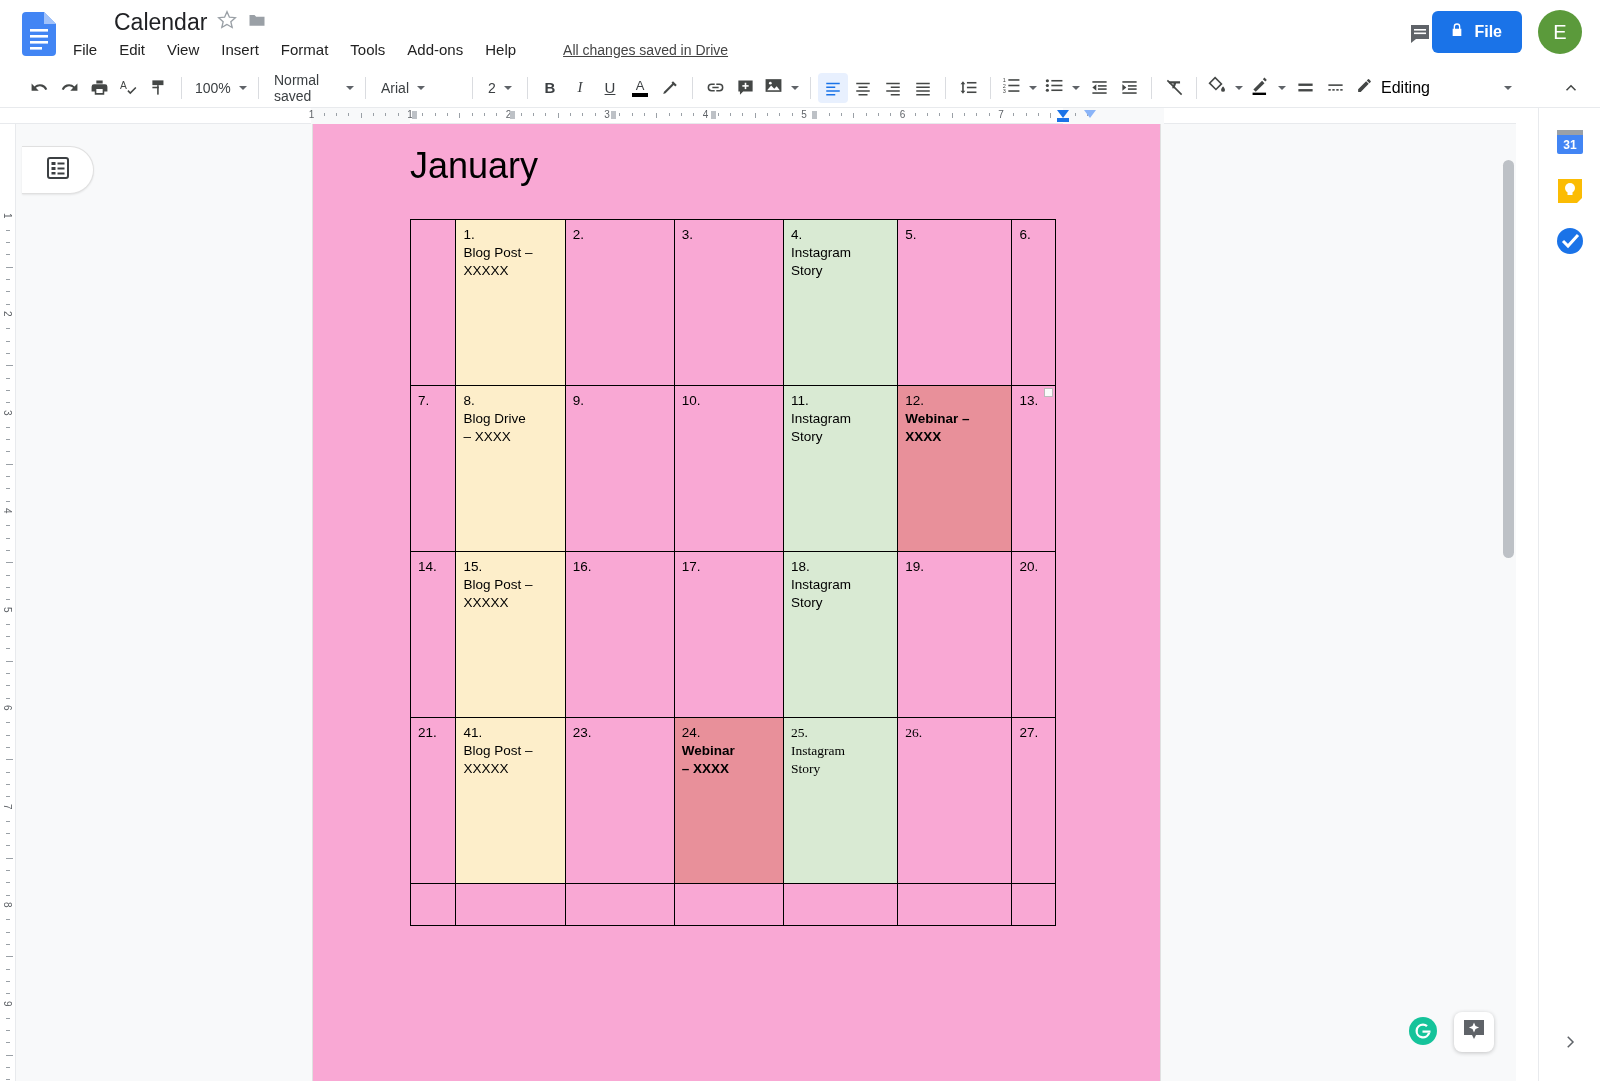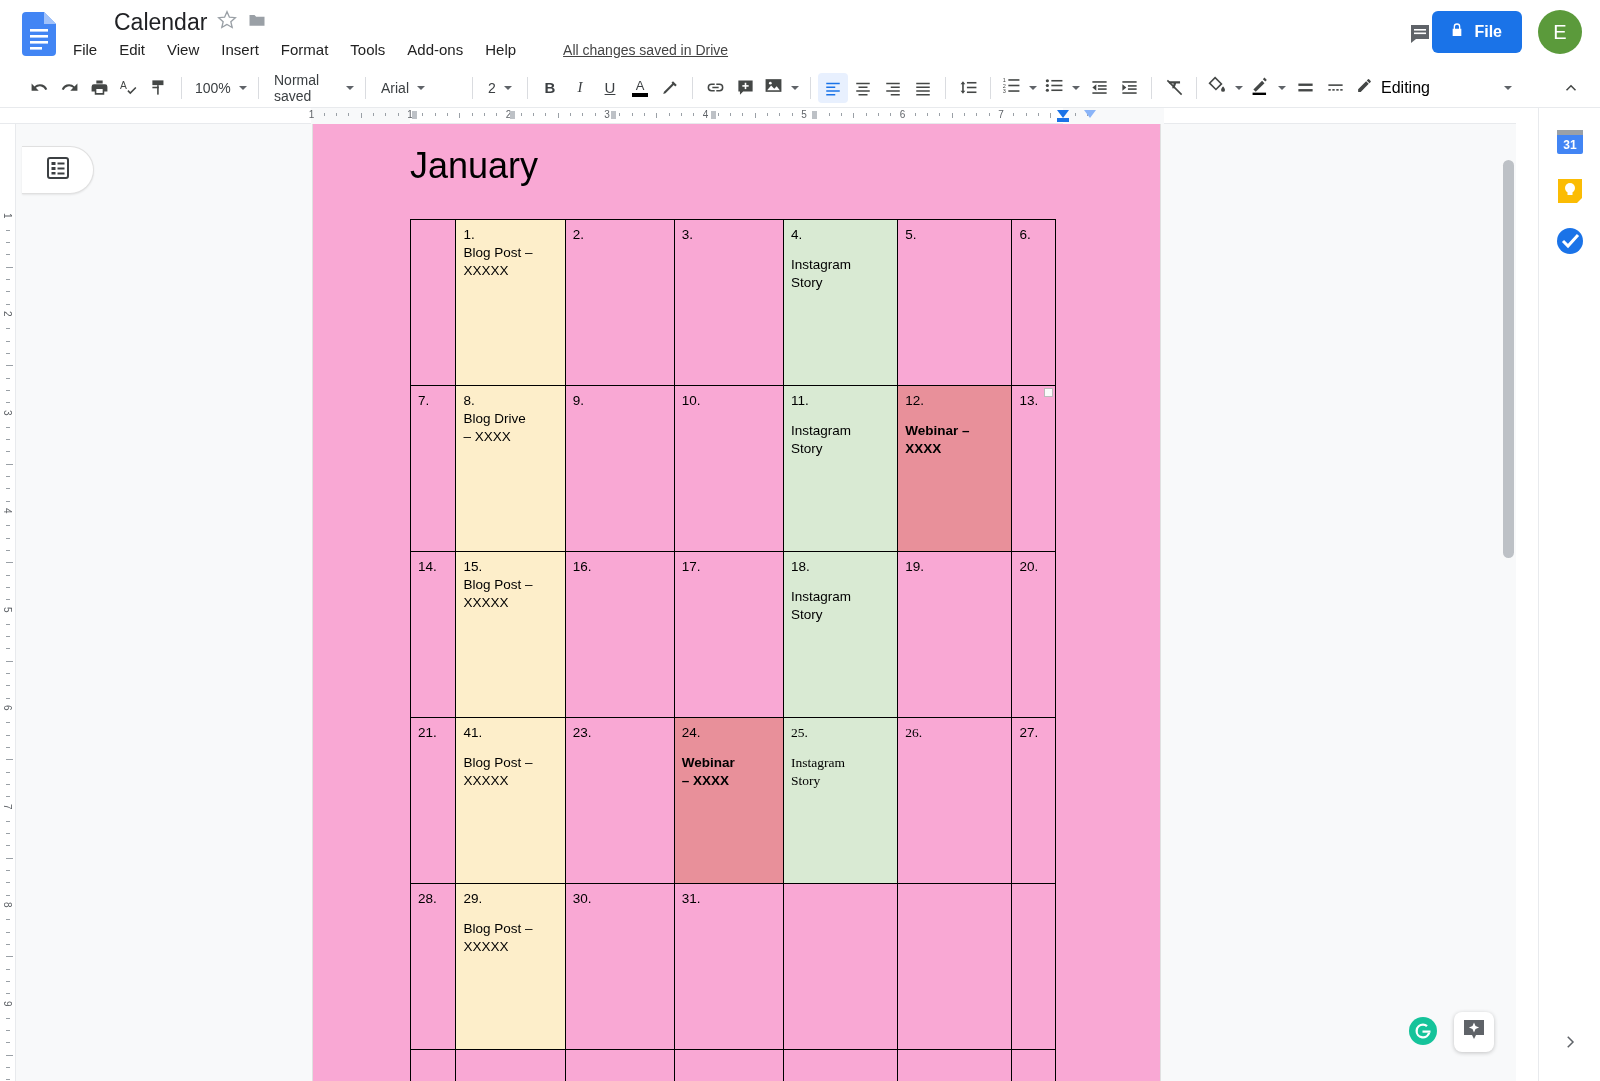--- a/index.html
+++ b/index.html
@@ -84,21 +84,21 @@
 
   
   .cal-wrap { position:absolute; left:97px; top:95px; width:646px; }
   table.cal { border-collapse:collapse; table-layout:fixed; width:646px; }
   table.cal td {
     border:1px solid #000; vertical-align:top; padding:6px 7px 6px 7px;
     font-size:13.5px; line-height:18px; color:#000; height:166px;
   }
   table.cal tr.lastrow td { height:42px; }
   .daynum { display:block; }
-  .evt { display:block; margin-top:12px; white-space:pre-line; }
+  .evt { display:block; margin-top:0; white-space:pre-line; }
   .evt.tight { margin-top:0; }
   .evt.bold { font-weight:bold; }
   .c-cream { background:#fdeeca; }
   .c-green { background:#d9ead3; }
   .c-red   { background:#e8909a; }
   td.w-narrow { width:45px; }
   td.w-col    { width:108px; }
   td.w-col2   { width:113px; }
   td.w-last   { width:43px; }
   .cell-marker { position:absolute; width:9px; height:9px; border:1px solid #bbb; background:#fafafa; right:2px; top:2px;}
@@ -729,39 +729,20 @@
                 <span class="evt">Instagram
 Story</span>
               </td>
               <td class="w-col2" style="position: relative; font-family: Liberation Serif, serif;">
                 <span class="daynum">26.</span>
               </td>
               <td class="w-last" style="position: relative;">
                 <span class="daynum">27.</span>
               </td>
             </tr>
-            <tr>
-              <td class="w-narrow" style="position: relative;">
-                <span class="daynum">28.</span>
-              </td>
-              <td class="c-cream w-col" style="position: relative;">
-                <span class="daynum">29.</span>
-                <span class="evt">Blog Post  –
-XXXXX</span>
-              </td>
-              <td class="w-col" style="position: relative;">
-                <span class="daynum">30.</span>
-              </td>
-              <td class="w-col" style="position: relative;">
-                <span class="daynum">31.</span>
-              </td>
-              <td class="w-col2" style="position: relative;"></td>
-              <td class="w-col2" style="position: relative;"></td>
-              <td class="w-last" style="position: relative;"></td>
-            </tr>
             <tr class="lastrow">
               <td class="w-narrow" style="position: relative;"></td>
               <td class="w-col" style="position: relative;"></td>
               <td class="w-col" style="position: relative;"></td>
               <td class="w-col" style="position: relative;"></td>
               <td class="w-col2" style="position: relative;"></td>
               <td class="w-col2" style="position: relative;"></td>
               <td class="w-last" style="position: relative;"></td>
             </tr>
           </tbody>

